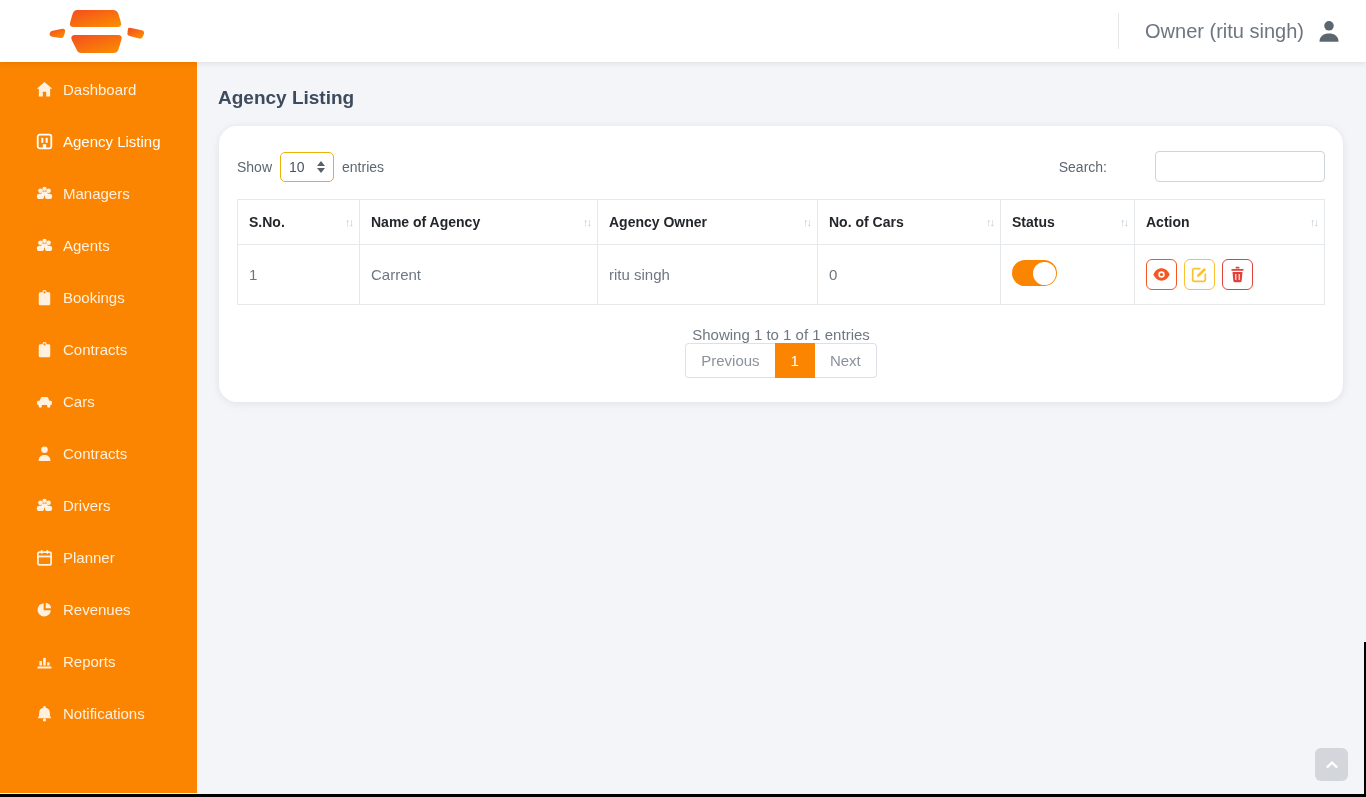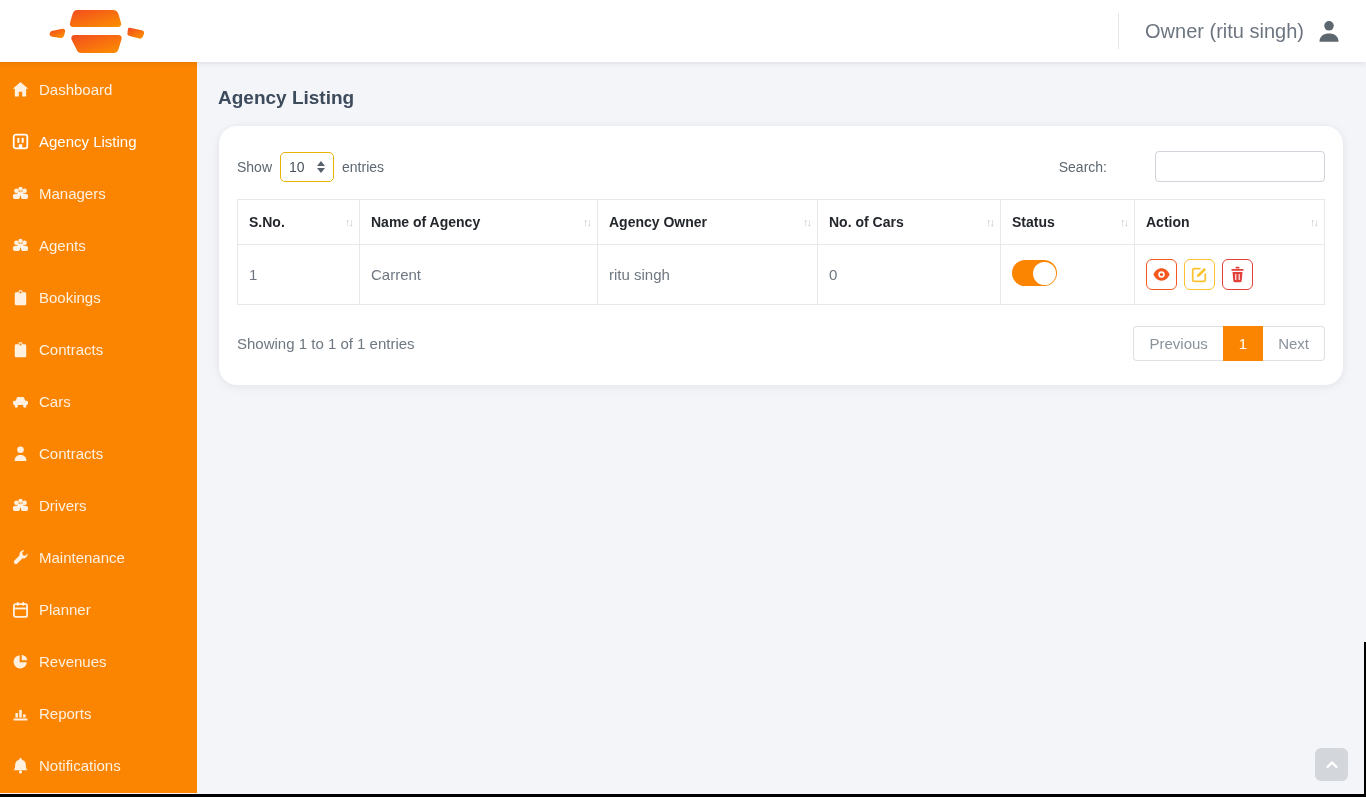--- a/index.html
+++ b/index.html
@@ -9,21 +9,21 @@
   .topbar { position:fixed; top:0; left:0; width:1366px; height:62px; background:#ffffff; z-index:30;
             box-shadow:0 2px 5px rgba(0,0,0,0.08); display:flex; align-items:center; }
   .logo-wrap { position:absolute; left:48px; top:8px; width:100px; height:46px; }
   .topbar-right { position:absolute; right:24px; top:0; height:62px; display:flex; align-items:center; }
   .topbar-divider { width:1px; height:36px; background:#e4e6ea; margin-right:26px; }
   .user-label { color:#6d7680; font-size:20px; margin-right:12px; }
   .user-icon { width:26px; height:24px; color:#5c666e; }
 
   
   .sidebar { position:fixed; top:62px; left:0; width:197px; height:731px; background:#fb8500; z-index:20; padding-top:1px; }
-  .side-item { height:52px; display:flex; align-items:center; padding-left:10px; cursor:pointer;
+  .side-item { height:52px; display:flex; align-items:center; padding-left:34px; cursor:pointer;
                color:rgba(255,255,255,0.88); font-size:15px; }
   .side-item .s-icon { width:20px; height:17px; margin-right:9px; display:flex; align-items:center; justify-content:center; flex:0 0 20px; }
   .side-item .s-icon svg { width:17px; height:17px; fill:currentColor; }
   .side-item.active { color:#ffffff; }
 
   
   .main { position:absolute; left:197px; top:62px; width:1169px; }
   .page-title { font-size:19px; font-weight:bold; color:#3d4b5c; margin:25px 0 17px 21px; }
   .card { background:#ffffff; border-radius:18px; margin:0 23px 0 22px; padding:18px 18px 24px 18px;
           box-shadow:0 1px 6px rgba(40,47,60,0.06), 0 2px 14px rgba(40,47,60,0.04); }
@@ -54,21 +54,21 @@
 
   
   .actions { display:flex; gap:7px; }
   .act-btn { width:31px; height:31px; background:#fff; border-radius:6px; display:flex; align-items:center; justify-content:center; cursor:pointer; }
   .act-btn svg { width:17px; height:17px; }
   .btn-view { border:1px solid #f4581f; color:#f4581f; }
   .btn-edit { border:1px solid #fdc02f; color:#fdc02f; }
   .btn-delete { border:1px solid #e3403a; color:#e3403a; }
 
   
-  .card-footer { display:flex; justify-content:space-between; align-items:center; margin-top:21px; }
+  .card-footer { display:flex; justify-content:space-between; align-items:center; margin-top:21px;flex-direction:column; }
   .summary-text { color:#6e7781; font-size:15px; }
   .pagination { display:flex; align-items:stretch; }
   .page-btn { border:1px solid #dde1e5; background:#fff; color:#8a929b; font-size:15px; padding:8px 15px; cursor:pointer; }
   .page-btn.prev { border-radius:4px 0 0 4px; border-right:none; }
   .page-btn.next { border-radius:0 4px 4px 0; border-left:none; }
   .page-btn.current { background:#fb8500; color:#ffffff; padding:8px 15px; border:1px solid #fb8500; }
 
   
   .scroll-top { position:fixed; right:18px; bottom:16px; width:33px; height:33px; background:#d3d6da; border-radius:6px;
                 display:flex; align-items:center; justify-content:center; cursor:pointer; z-index:40; }
@@ -207,28 +207,20 @@
           <rect x="5" y="6.2" width="6" height="4" rx="2"></rect>
           <circle cx="4.2" cy="5.4" r="2.2"></circle>
           <circle cx="11.8" cy="5.4" r="2.2"></circle>
           <rect x="0.8" y="8.2" width="6.8" height="5" rx="2.4"></rect>
           <rect x="8.4" y="8.2" width="6.8" height="5" rx="2.4"></rect>
         </svg>
     </span>
     <span>Drivers</span>
   </div>
 
-  <div class="side-item">
-    <span class="s-icon">
-      <svg viewBox="0 0 16 16">
-          <path d="M14.6,4.2 A4.1,4.1 0 0 1 9.7,8.9 L5,13.6 A1.9,1.9 0 1 1 2.3,10.9 L7,6.2 A4.1,4.1 0 0 1 11.7,1.3 L9.6,3.4 L10.1,5.8 L12.5,6.3 Z"></path>
-        </svg>
-    </span>
-    <span>Maintenance</span>
-  </div>
 
   <div class="side-item">
     <span class="s-icon">
       <svg viewBox="0 0 16 16">
           <rect x="1.8" y="3" width="12.4" height="12" rx="1.6" fill="none" stroke="currentColor" stroke-width="1.7"></rect>
           <rect x="4.4" y="1" width="1.9" height="3.4" rx="0.9"></rect>
           <rect x="9.7" y="1" width="1.9" height="3.4" rx="0.9"></rect>
           <rect x="2.4" y="6.2" width="11.2" height="1.7"></rect>
         </svg>
     </span>

